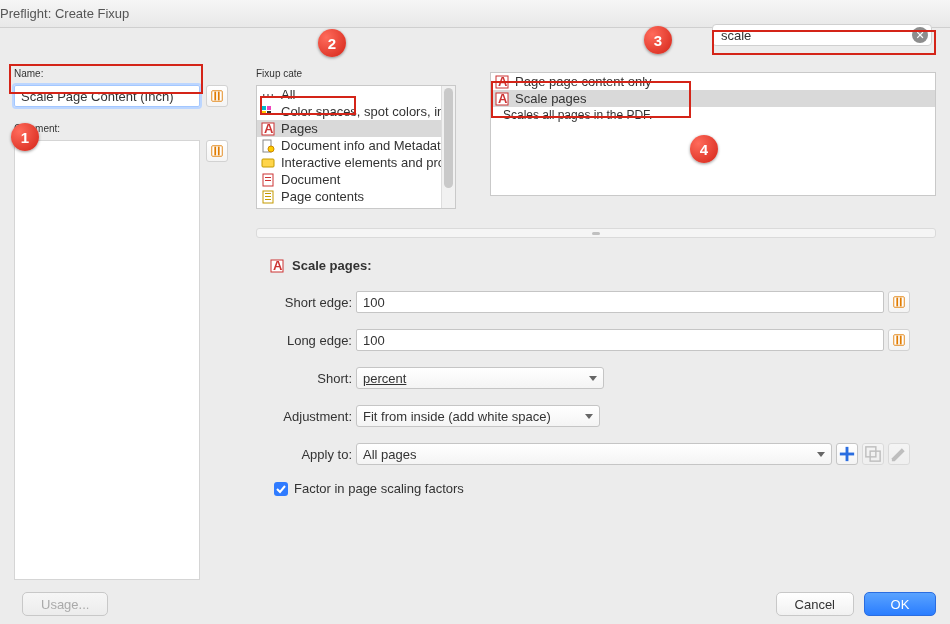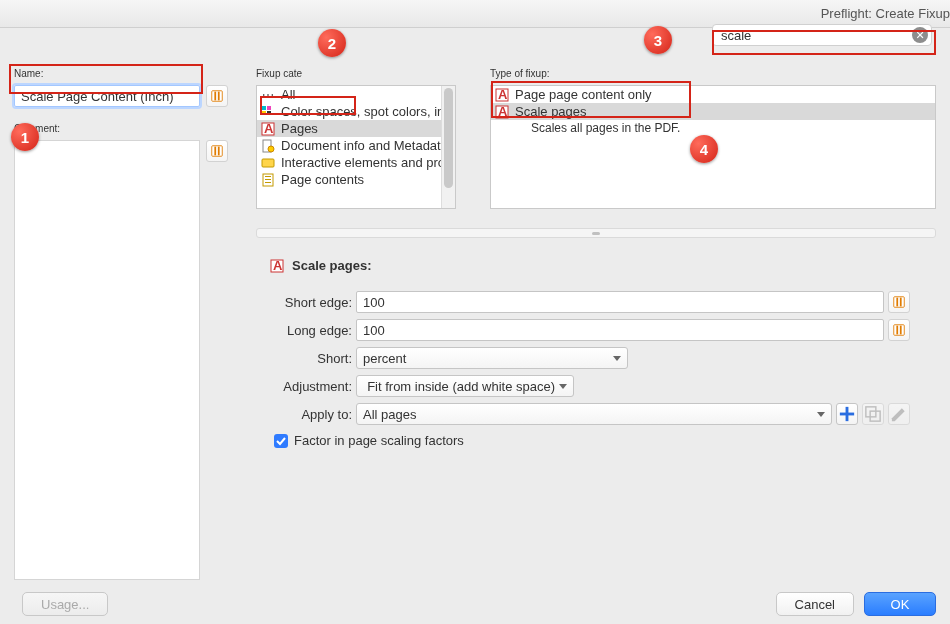--- a/index.html
+++ b/index.html
@@ -1,42 +1,42 @@
 <!DOCTYPE html>
 <html><head>
 <meta charset="utf-8">
 <style>
 * { box-sizing: border-box; margin: 0; padding: 0; font-family: -apple-system, "Helvetica Neue", Arial, sans-serif; font-size: 13px; color: #333; }
 body { background: #ececec; width: 950px; height: 624px; position: relative; overflow: hidden; }
-.titlebar { height: 28px; line-height: 28px; text-align: right; font-size: 13px; color: #555; background: linear-gradient(#f6f6f6,#e8e8e8); border-bottom: 1px solid #cfcfcf; padding-left: 25px; }
+.titlebar { height: 28px; line-height: 28px; text-align: left; font-size: 13px; color: #555; background: linear-gradient(#f6f6f6,#e8e8e8); border-bottom: 1px solid #cfcfcf; }
 .content { position:absolute; top:28px; left:0; right:0; bottom:0; padding: 12px 14px 10px 14px; }
 .left-col { position:absolute; left:14px; top:40px; width:218px; }
 .label { font-size:10px; color:#333; margin-bottom:6px; display:block; }
 .name-input { width:186px; height:22px; border:1px solid #a3c7ff; background:#fff; padding:2px 6px; font-size:13px; outline: 2px solid #bcd6ff; border-radius:2px;}
 .icon-btn { width:22px; height:22px; border:1px solid #d2d2d2; background:linear-gradient(#fff,#f4f4f4); display:inline-flex; align-items:center; justify-content:center; vertical-align:top; border-radius:3px;}
 .icon-btn svg { width:14px; height:14px; }
 .comment-area { width:186px; height:440px; border:1px solid #d5d5d5; background:#fff; resize:none; padding:4px;}
 .middle-col { position:absolute; left:256px; top:40px; width:200px;}
 .cat-list { border:1px solid #c9c9c9; background:#fff; height:124px; overflow:hidden; position:relative;}
 .cat-row { display:flex; align-items:center; gap:6px; padding:1px 4px; height:17px; white-space:nowrap; overflow:hidden;}
 .cat-row.sel { background:#d9d9d9; }
 .cat-icon { width:14px; height:14px; flex-shrink:0; display:flex; align-items:center; justify-content:center;}
 .right-col { position:absolute; left:490px; top:40px; right:14px;}
 .search-wrap { position:absolute; right:18px; top:36px; width:220px;}
 .search-input { width:100%; height:22px; border:1px solid #d0d0d0; border-radius:4px; padding:2px 26px 2px 8px; background:#fff;}
 .clear-btn { position:absolute; right:4px; top:3px; width:16px; height:16px; border-radius:50%; background:#8d8d8d; color:#fff; font-size:11px; display:flex; align-items:center; justify-content:center; cursor:pointer;}
 .type-list { border:1px solid #c9c9c9; background:#fff; height:124px; margin-top:4px;}
 .type-row { display:flex; align-items:center; gap:6px; padding:1px 4px; height:17px; white-space:nowrap;}
 .type-row.sel { background:#d9d9d9;}
-.type-desc { padding-left:40px; font-size:12px; height:17px; line-height:17px;}
+.type-desc { padding-left:12px; font-size:12px; height:17px; line-height:17px;}
 .divider-slider { position:absolute; left:256px; right:14px; top:200px; height:10px; background:#f5f5f5; border:1px solid #dadada; border-radius:3px;}
 .divider-slider::after{content:"";position:absolute;left:50%;top:3px;width:8px;height:3px;background:#c0c0c0;border-radius:2px;transform:translateX(-50%);}
 .settings { position:absolute; left:270px; right:40px; top:230px; }
 .settings h4 { font-weight:bold; font-size:13px; margin-bottom:18px; display:flex; align-items:center; gap:8px;}
-.srow { display:flex; align-items:center; margin-bottom:6px; gap:4px;}
+.srow { display:flex; align-items:center; margin-bottom:16px; gap:4px;}
 .srow .lbl { width:82px; text-align:right; font-size:13px; }
 .textfield { height:22px; border:1px solid #c5c5c5; background:#fff; padding:10px 6px; border-radius:2px;}
 .short { flex:1; }
 .select { height:22px; border:1px solid #c5c5c5; background:linear-gradient(#fff,#f4f4f4); padding:2px 18px 2px 6px; border-radius:3px; position:relative; display:flex; align-items:center;}
 .select::after { content:""; position:absolute; right:6px; top:8px; border-left:4px solid transparent; border-right:4px solid transparent; border-top:5px solid #666;}
 .mini-btn { width:22px; height:22px; border:1px solid #c5c5c5; background:linear-gradient(#fff,#f4f4f4); border-radius:3px; display:inline-flex;align-items:center;justify-content:center;}
 .mini-btn.disabled { opacity:0.45;}
 .chk { display:flex; align-items:center; gap:6px; margin-top:8px; margin-left:4px;}
 .chk-box { width:14px; height:14px; border-radius:3px; background:#2f7bff; display:flex;align-items:center;justify-content:center;}
 .chk-box svg{width:10px;height:10px;}
@@ -121,36 +121,45 @@
           <span class="cat-icon">
             <svg viewBox="0 0 14 14">
               <rect x="1" y="3" width="12" height="8" rx="1" fill="#ffd54a" stroke="#c49a00"></rect>
             </svg>
           </span>
           <span>Interactive elements and proper</span>
         </div>
       <div class="cat-row">
           <span class="cat-icon">
             <svg viewBox="0 0 14 14">
+              <rect x="2" y="1" width="10" height="12" fill="#fff" stroke="#c33"></rect>
+              <rect x="4" y="4" width="6" height="1" fill="#c33"></rect>
+              <rect x="4" y="7" width="6" height="1" fill="#c33"></rect>
+            </svg>
+          </span>
+          <span>Document</span>
+        </div>
+      <div class="cat-row">
+          <span class="cat-icon">
+            <svg viewBox="0 0 14 14">
               <rect x="2" y="1" width="10" height="12" fill="#fff" stroke="#c49a00"></rect>
               <rect x="4" y="3" width="6" height="1" fill="#c49a00"></rect>
               <rect x="4" y="6" width="6" height="1" fill="#c49a00"></rect>
               <rect x="4" y="9" width="6" height="1" fill="#c49a00"></rect>
             </svg>
           </span>
           <span>Page contents</span>
         </div>
       <div style="position:absolute;right:0;top:0;bottom:0;width:14px;background:#f1f1f1;border-left:1px solid #ddd;">
           <div style="position:absolute;left:2px;top:2px;right:2px;height:100px;background:#c9c9c9;border-radius:5px;"></div>
         </div>
     </div>
   </div>
 
   <div class="right-col">
-    <span class="label">Type of fixup:</span>
     <div class="type-list">
       <div class="type-row">
           <span class="cat-icon">
             <svg class="pdf-icon-svg" viewBox="0 0 14 14">
               <rect x="1" y="1" width="12" height="12" fill="#fff" stroke="#c33"></rect>
               <text x="3" y="11" font-size="8" fill="#c33" font-weight="bold">A</text>
             </svg>
           </span>
           <span>Page page content only</span>
         </div>
@@ -202,27 +211,27 @@
       <span class="icon-btn">
           <svg viewBox="0 0 16 16">
             <rect x="2" y="2" width="12" height="12" rx="1" fill="#fff" stroke="#e07b00"></rect>
             <rect x="5" y="3" width="2" height="10" fill="#e07b00"></rect>
             <rect x="9" y="3" width="2" height="10" fill="#e07b00"></rect>
           </svg>
         </span>
     </div>
     <div class="srow">
       <span class="lbl">Short:</span>
-      <div class="select" style="width:272px;">
+      <div class="select" style="width:248px;text-decoration:underline;">
           <span>percent</span>
         </div>
     </div>
     <div class="srow">
       <span class="lbl">Adjustment:</span>
-      <div class="select" style="width:218px;justify-content:flex-end;">
+      <div class="select" style="width:244px;">
           <span>Fit from inside (add white space)</span>
         </div>
     </div>
     <div class="srow">
       <span class="lbl">Apply to:</span>
       <div class="select short" style="flex:1;">
           <span>All pages</span>
         </div>
       <span class="mini-btn">
           <svg viewBox="0 0 14 14">

